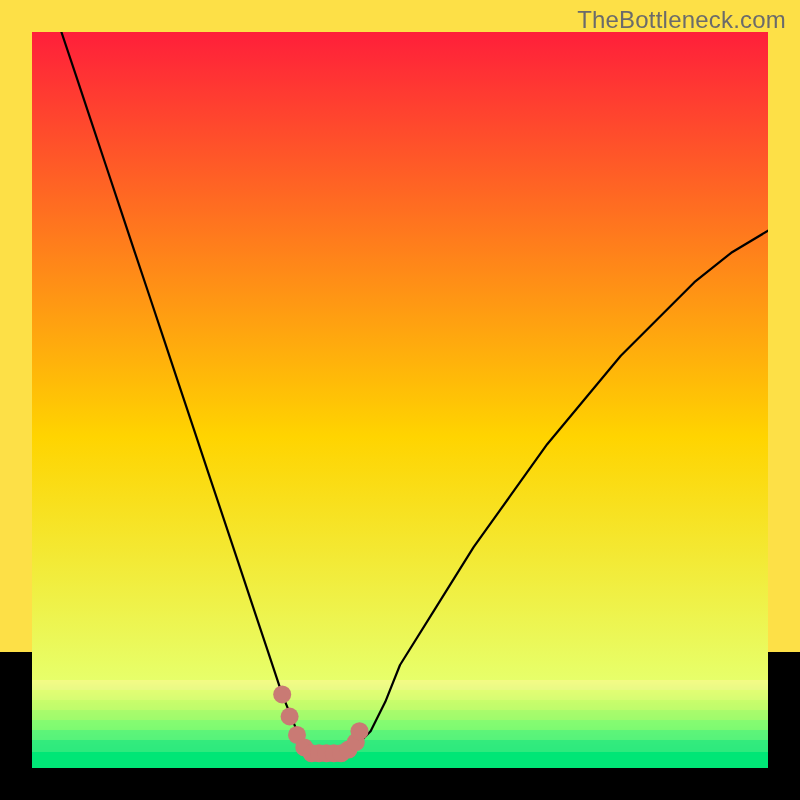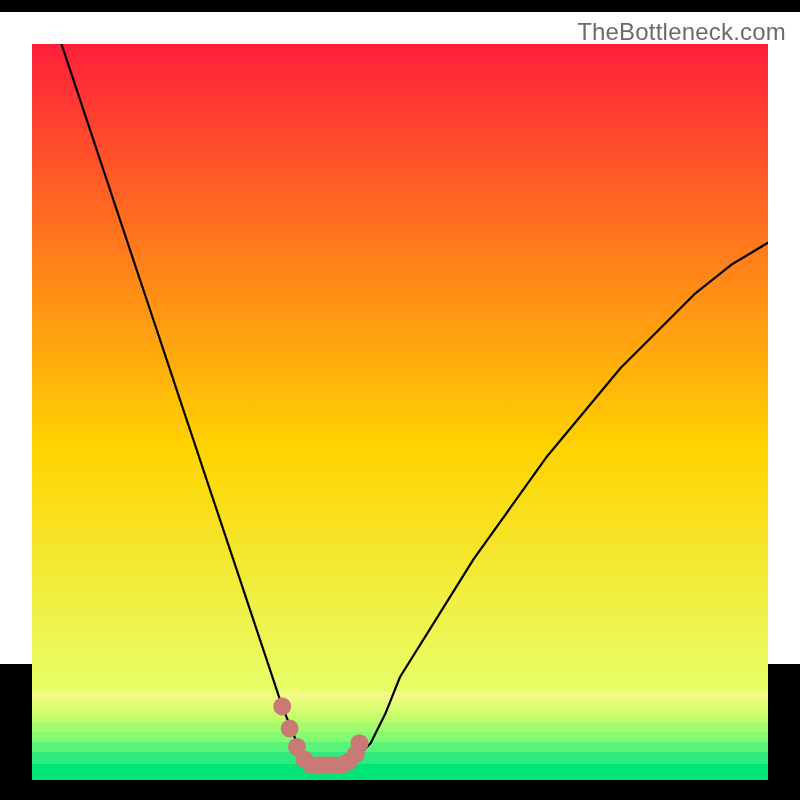--- a/index.html
+++ b/index.html
@@ -6,25 +6,25 @@
     margin: 0;
     padding: 0;
     width: 800px;
     height: 800px;
     background: #000;
     overflow: hidden;
     font-family: Arial, Helvetica, sans-serif;
   }
   .frame {
     position: absolute;
-    top: 12px;
+    top: 0;
     left: 0;
     width: 800px;
     height: 652px;
-    background: #ffffff;
+    background: #fde047;
   }
   .plot {
     position: absolute;
     top: 32px;
     left: 32px;
     width: 736px;
     height: 736px;
   }
   .watermark {
     position: absolute;

